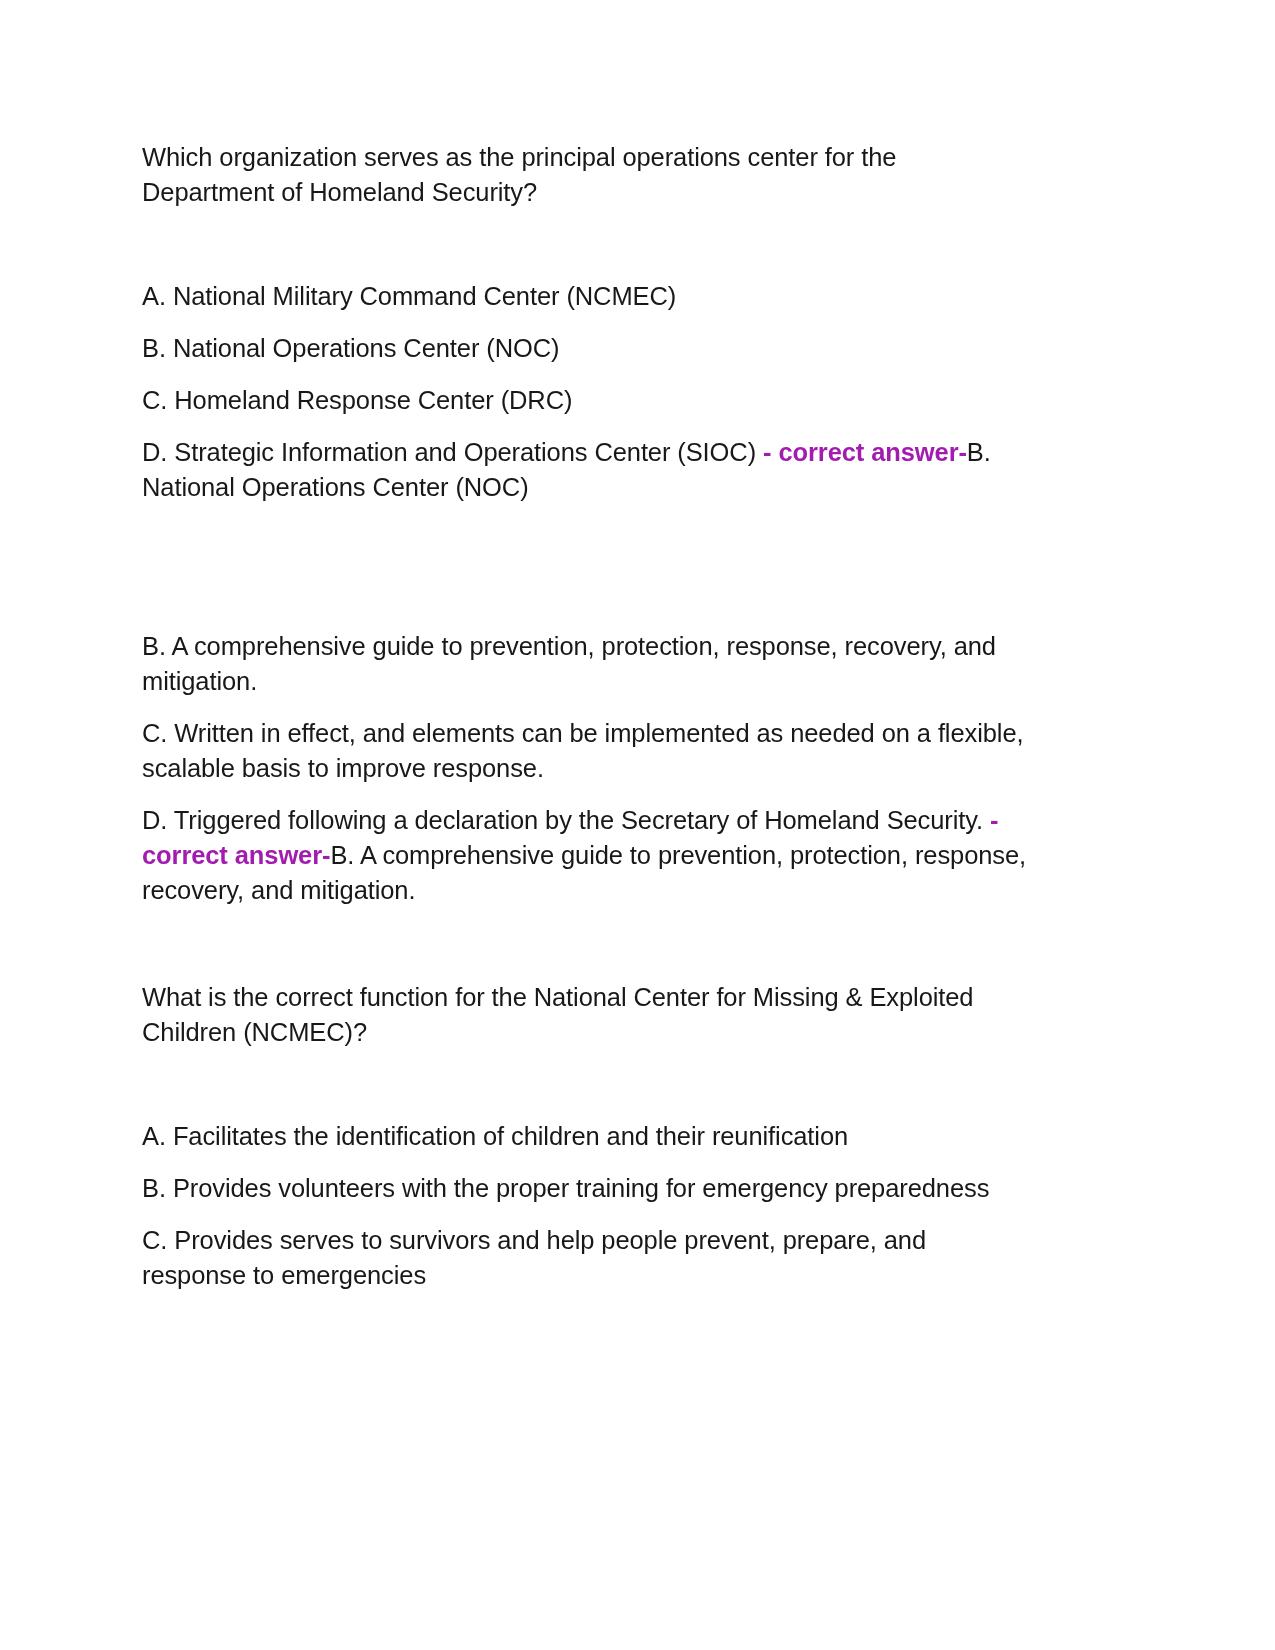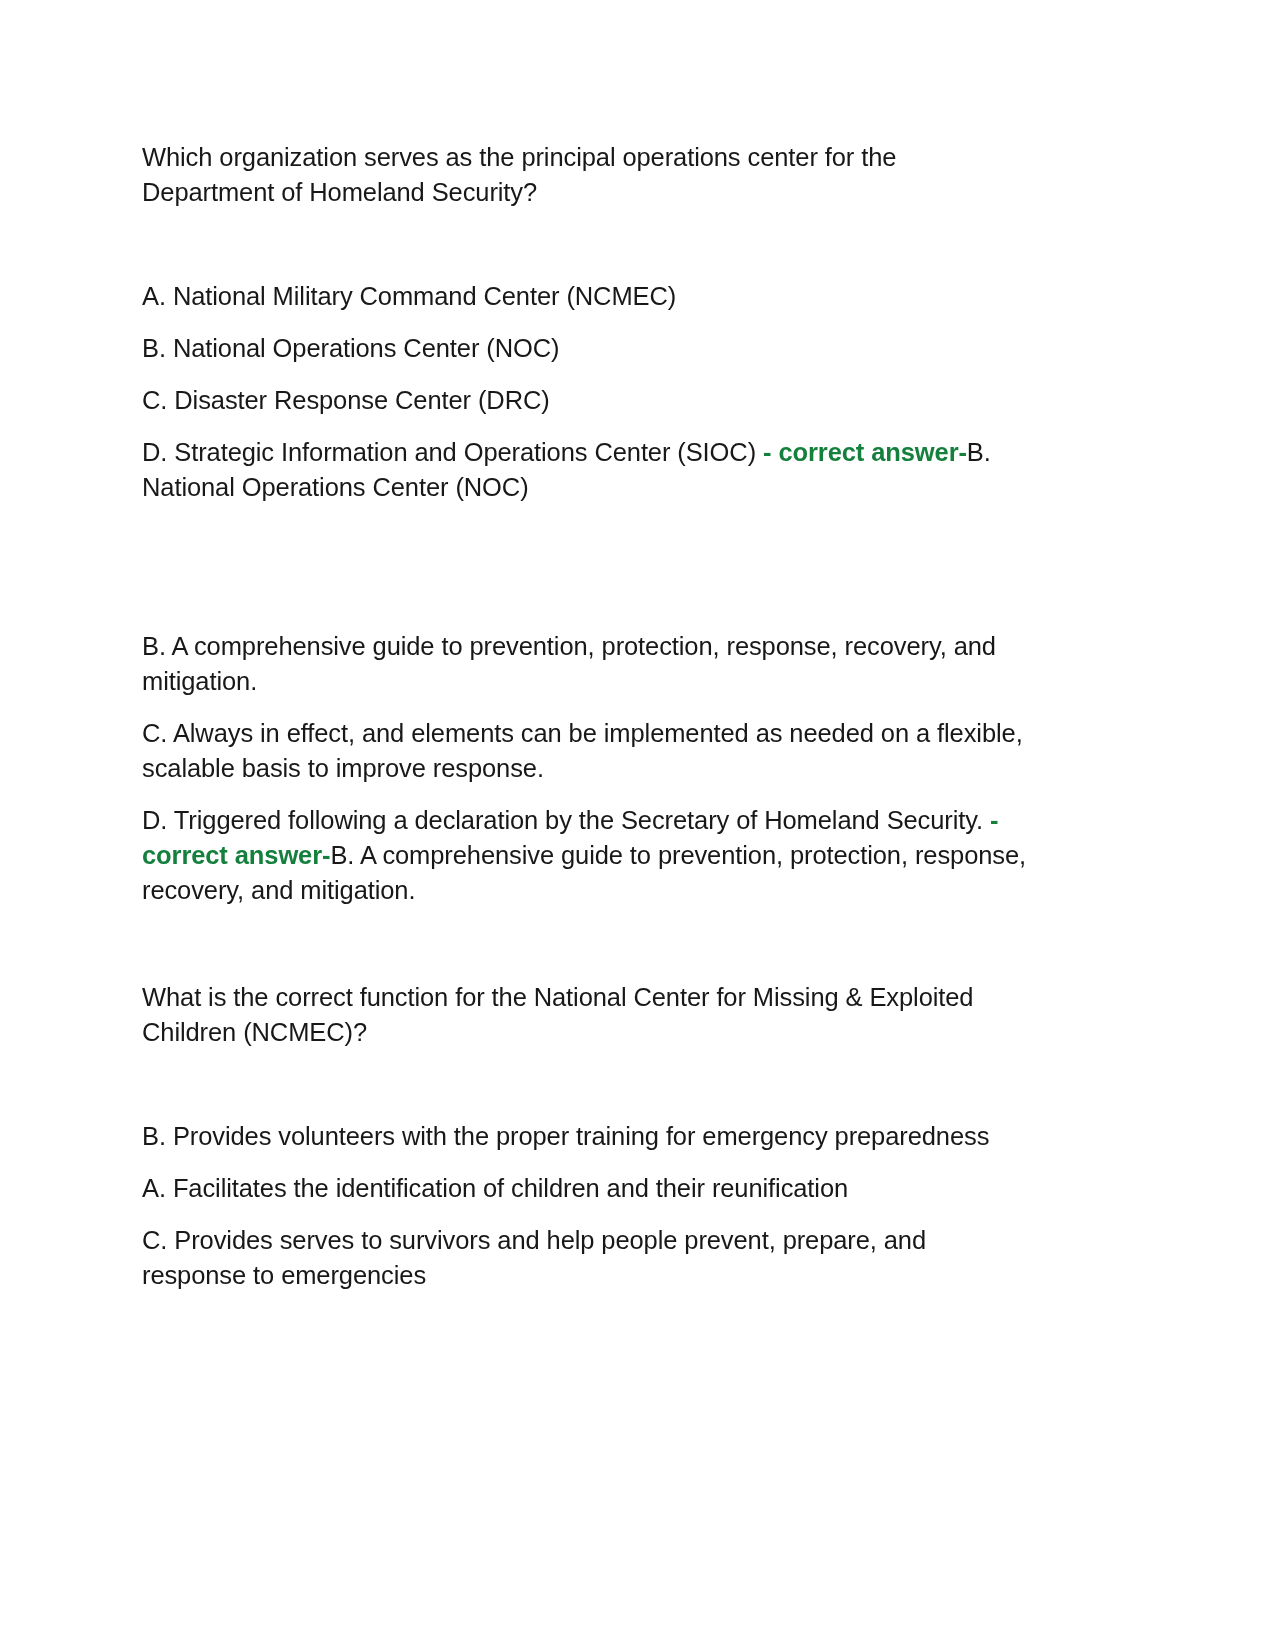--- a/index.html
+++ b/index.html
@@ -31,52 +31,52 @@
     padding: 0;
     text-align: left;
   }
   .spacer-md {
     height: 52px;
   }
   .spacer-lg {
     height: 55px;
   }
   .correct {
-    color: #15803d;
+    color: #a21caf;
     font-weight: bold;
   }
 </style>
 </head>
 <body>
 
 <div class="page">
   <div class="doc-body">
 
     <p class="para">Which organization serves as the principal operations center for the Department of Homeland Security?</p>
 
     <div class="spacer-md"></div>
 
     <p class="para">A. National Military Command Center (NCMEC)</p>
     <p class="para">B. National Operations Center (NOC)</p>
-    <p class="para">C. Disaster Response Center (DRC)</p>
+    <p class="para">C. Homeland Response Center (DRC)</p>
     <p class="para"><span>D. Strategic Information and Operations Center (SIOC) </span><span class="correct">- correct answer-</span><span>B. National Operations Center (NOC)</span></p>
 
     <div class="spacer-lg"></div>
 
 
     <div class="spacer-md"></div>
 
     <p class="para">B. A comprehensive guide to prevention, protection, response, recovery, and mitigation.</p>
-    <p class="para">C. Always in effect, and elements can be implemented as needed on a flexible, scalable basis to improve response.</p>
+    <p class="para">C. Written in effect, and elements can be implemented as needed on a flexible, scalable basis to improve response.</p>
     <p class="para"><span>D. Triggered following a declaration by the Secretary of Homeland Security. </span><span class="correct">- correct answer-</span><span>B. A comprehensive guide to prevention, protection, response, recovery, and mitigation.</span></p>
 
     <div class="spacer-lg"></div>
 
     <p class="para">What is the correct function for the National Center for Missing &amp; Exploited Children (NCMEC)?</p>
 
     <div class="spacer-md"></div>
 
+    <p class="para">A. Facilitates the identification of children and their reunification</p>
     <p class="para">B. Provides volunteers with the proper training for emergency preparedness</p>
-    <p class="para">A. Facilitates the identification of children and their reunification</p>
     <p class="para">C. Provides serves to survivors and help people prevent, prepare, and response to emergencies</p>
 
   </div>
 </div>
 
 </body></html>

